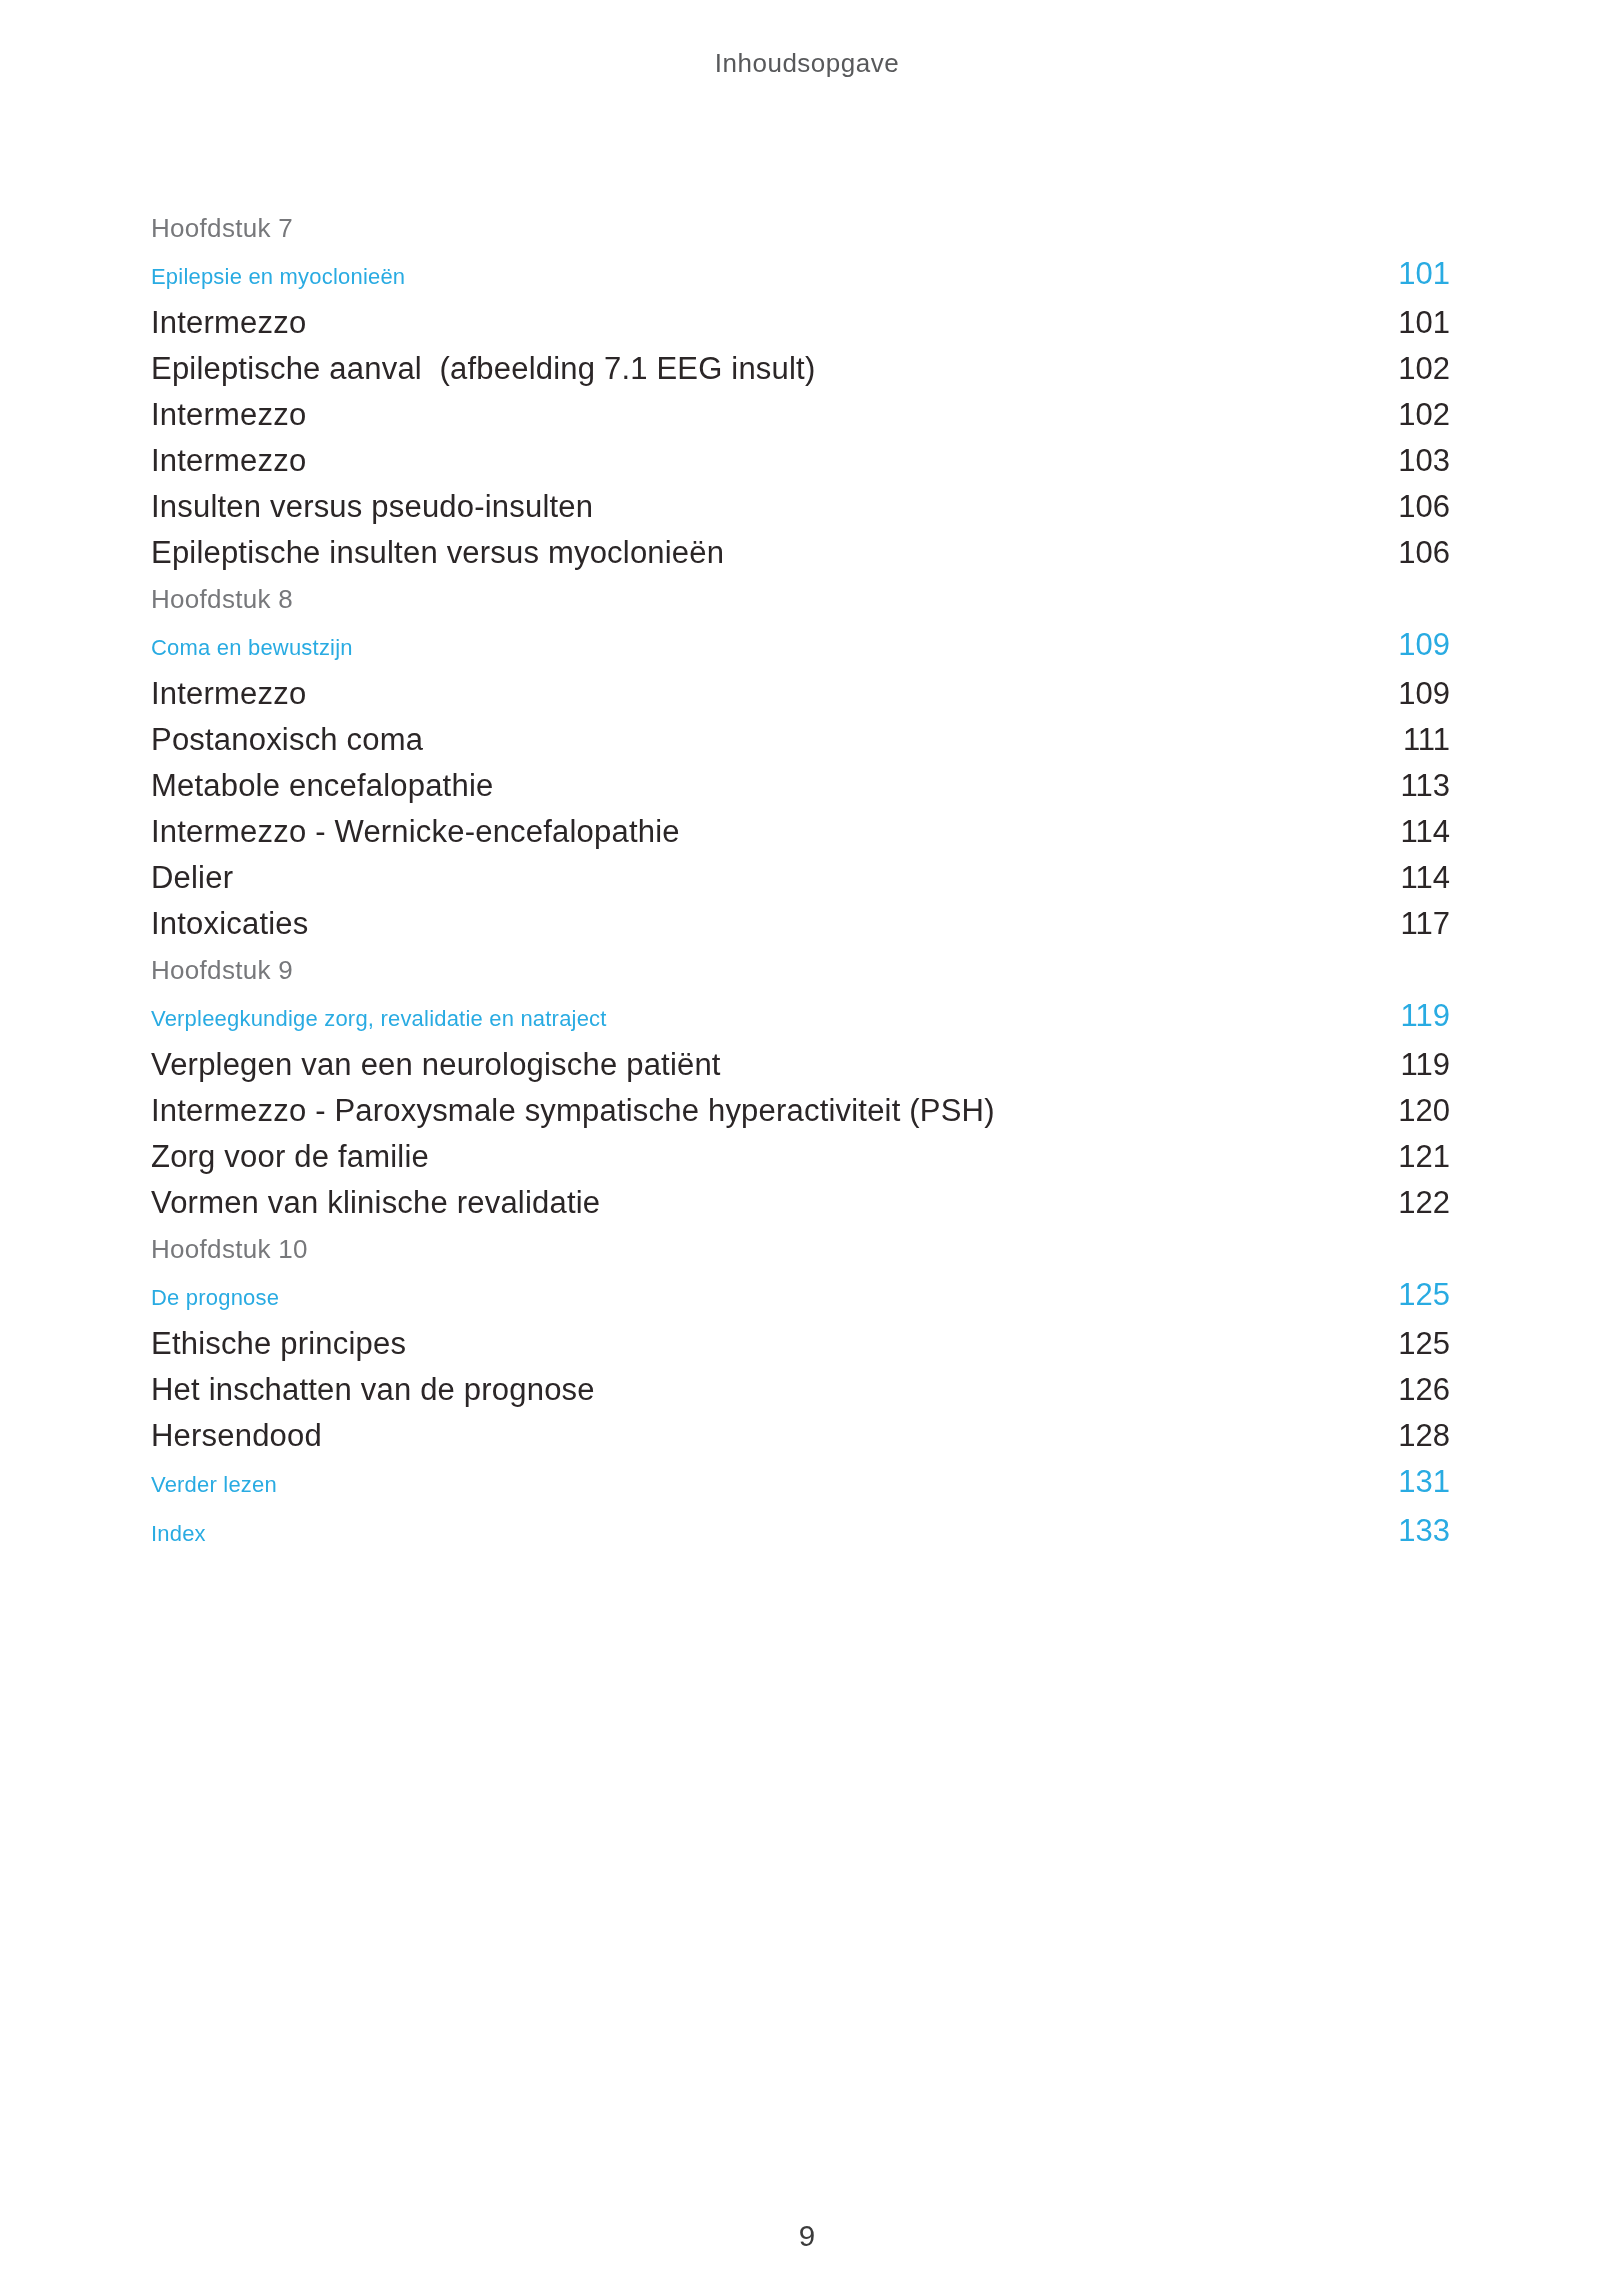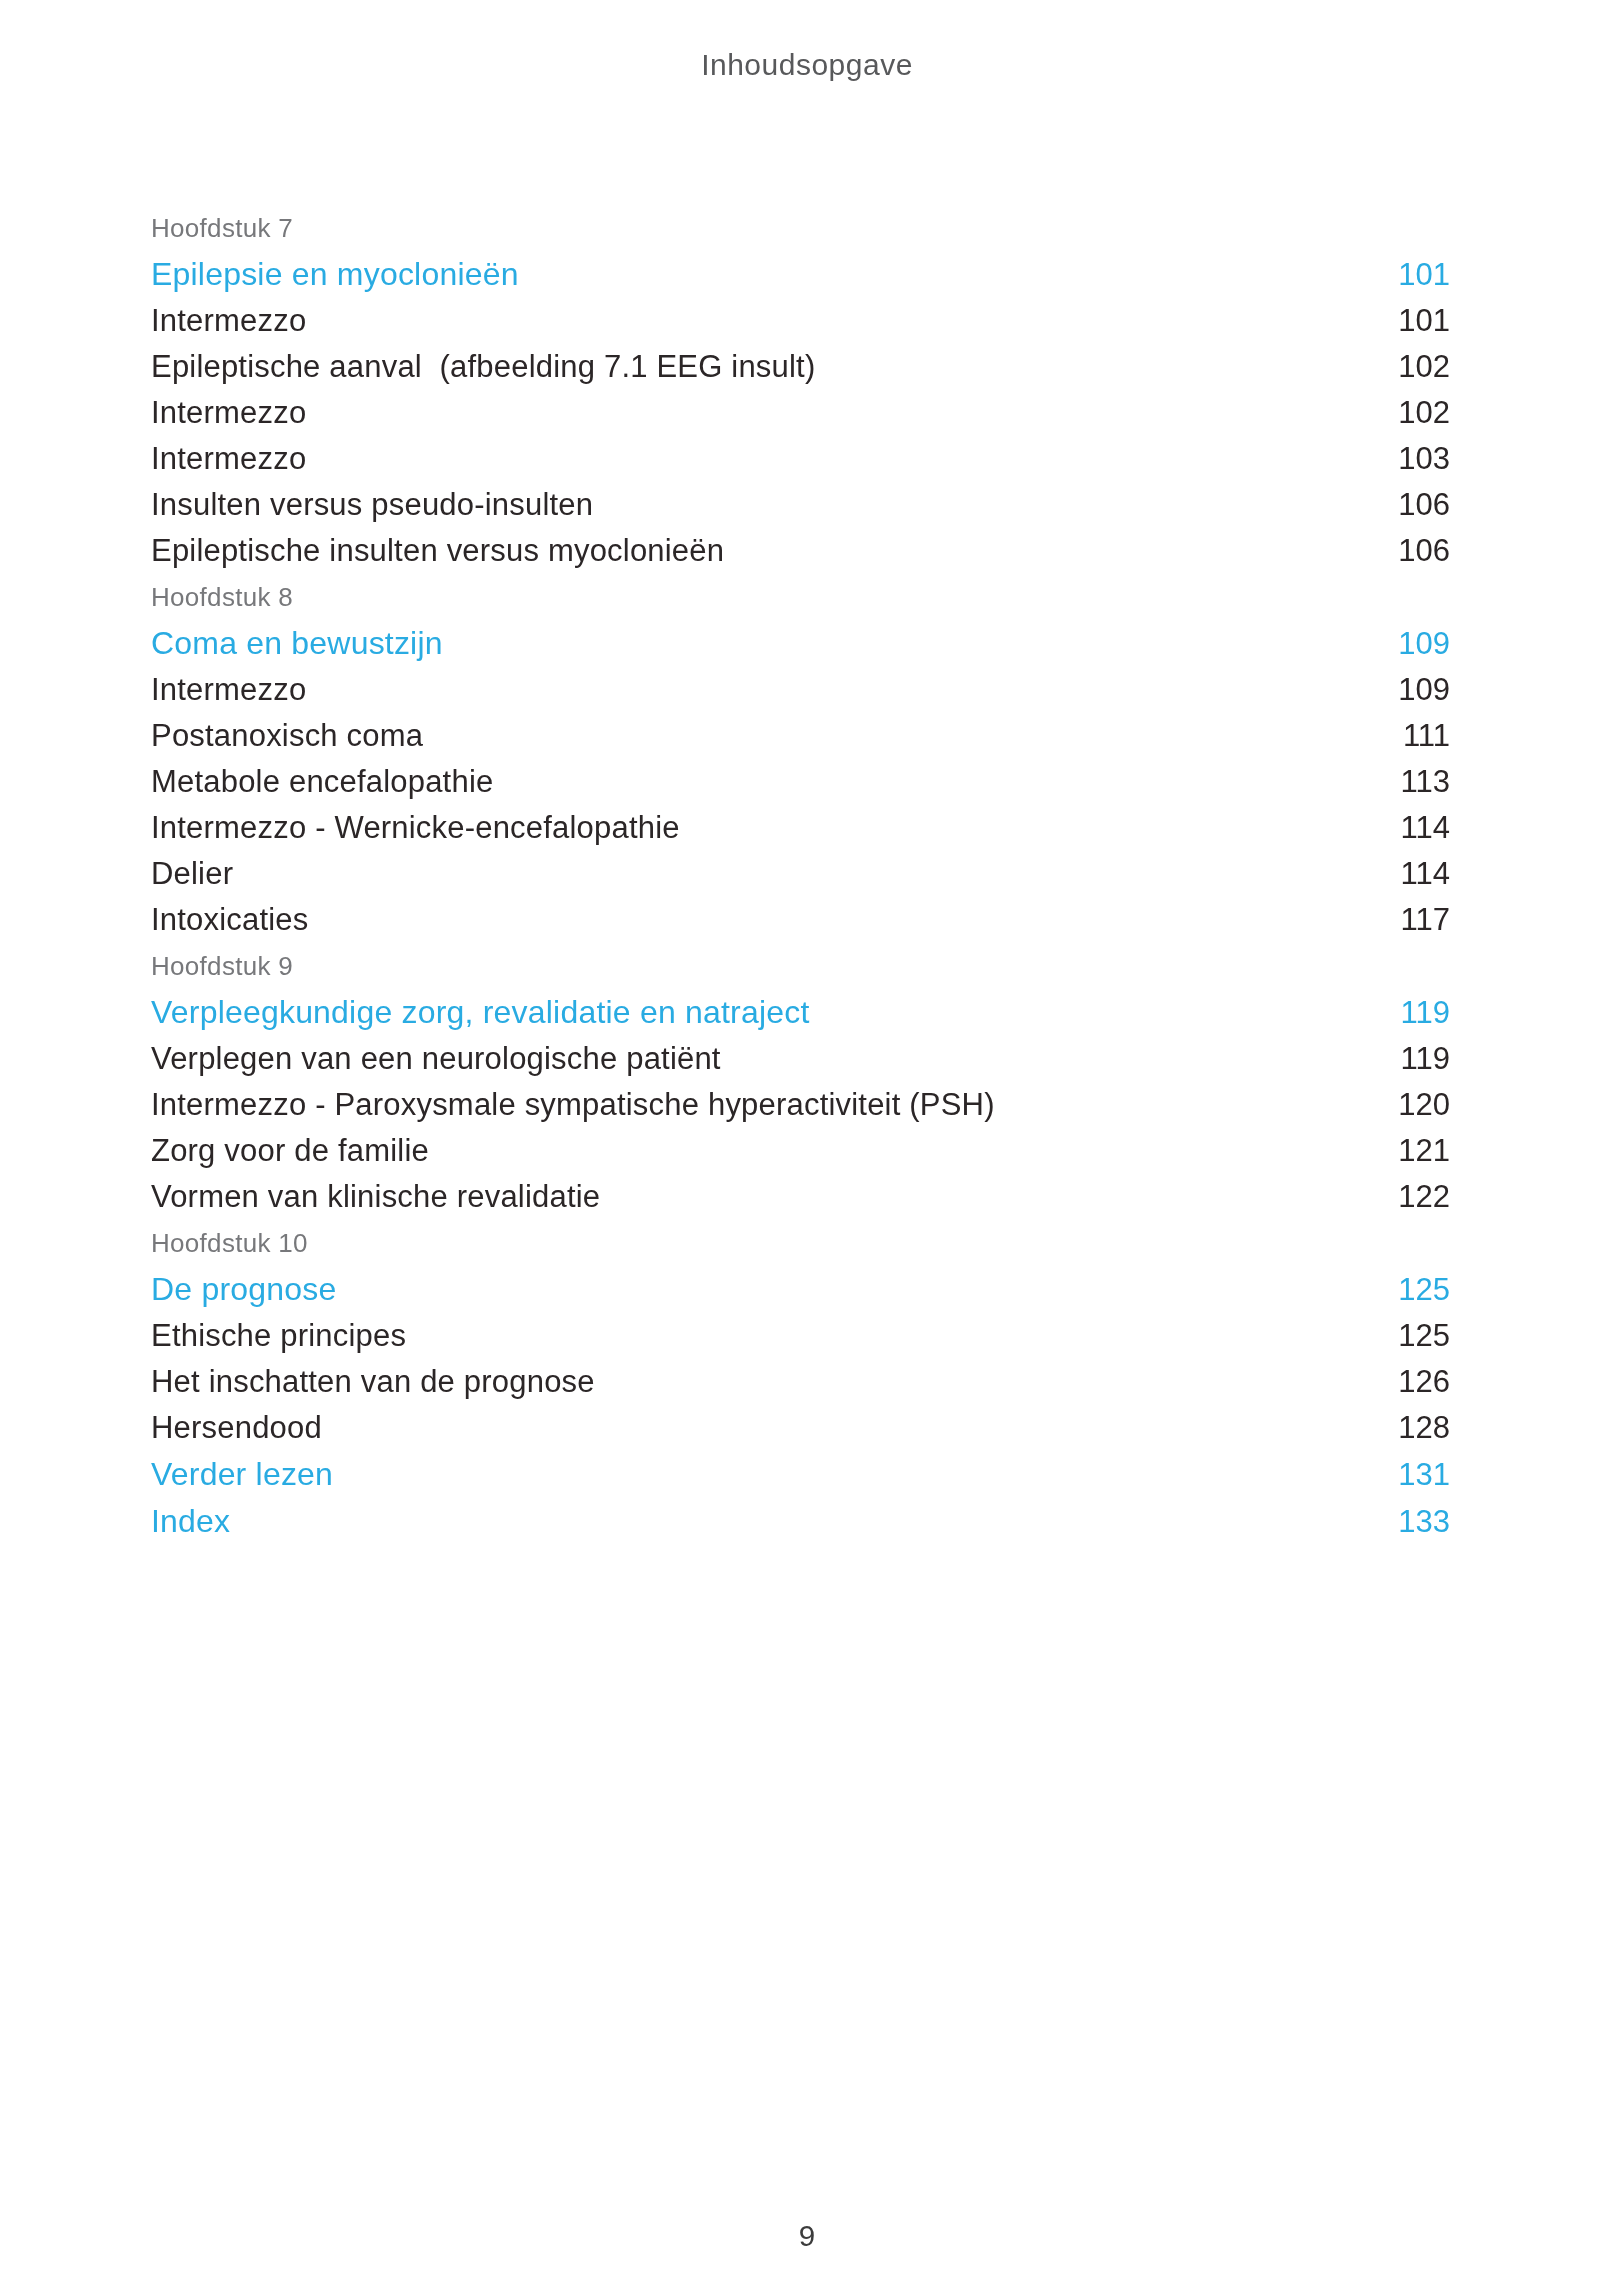--- a/index.html
+++ b/index.html
@@ -21,21 +21,21 @@
     height:2290px;
     background:#ffffff;
     overflow:hidden;
   }
   .doc-title{
     position:absolute;
     top:48px;
     left:0;
     right:0;
     text-align:center;
-    font-size:30px;
+    font-size:26px;
     font-weight:300;
     letter-spacing:0.5px;
     color:var(--header);
   }
   .content{
     position:absolute;
     left:151px;
     top:205px;
     width:1299px;
   }
@@ -57,21 +57,21 @@
     color:var(--ink);
   }
   .toc-row .entry-title{
     white-space:pre-wrap;
     letter-spacing:0.2px;
   }
   .toc-row.chapter{
     color:var(--accent);
   }
   .toc-row.chapter .entry-title{
-    font-size:32px;
+    font-size:22px;
   }
   .entry-page{
     flex:none;
     padding-left:37px;
     text-align:center;
   }
   .footer-page-number{
     position:absolute;
     top:2219px;
     left:0;

